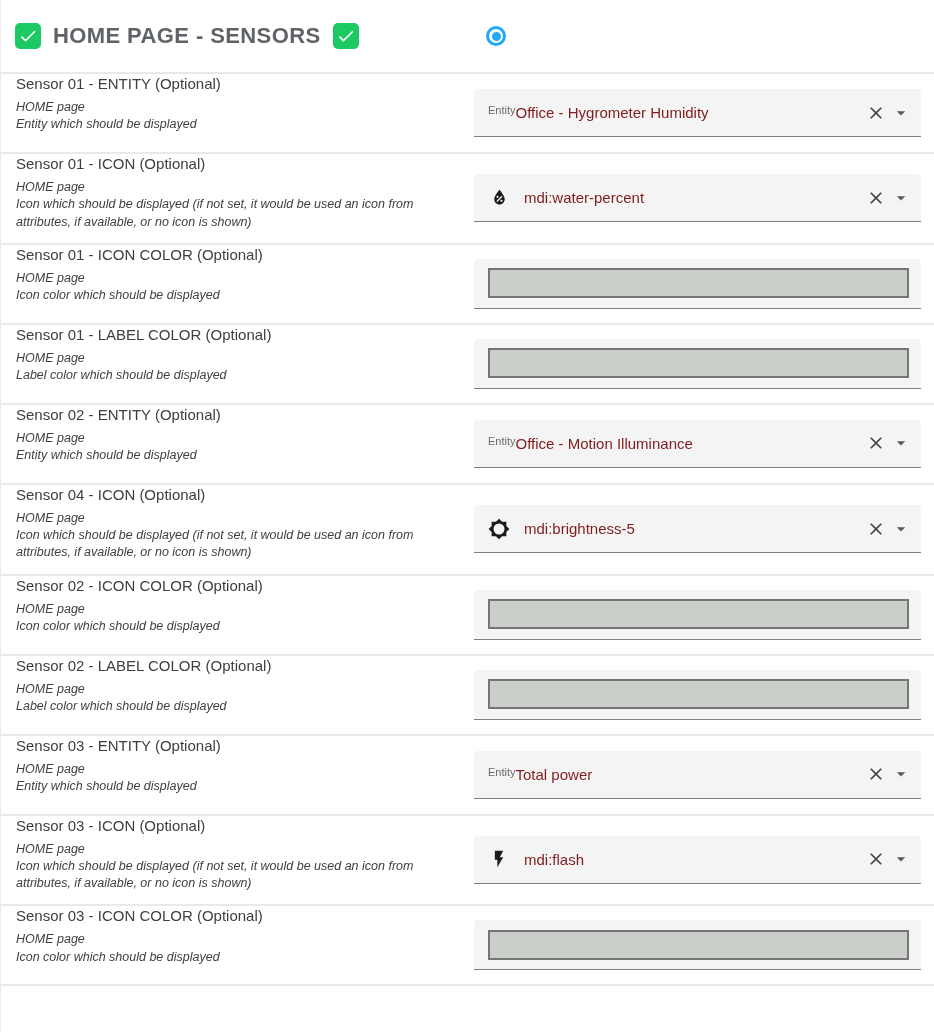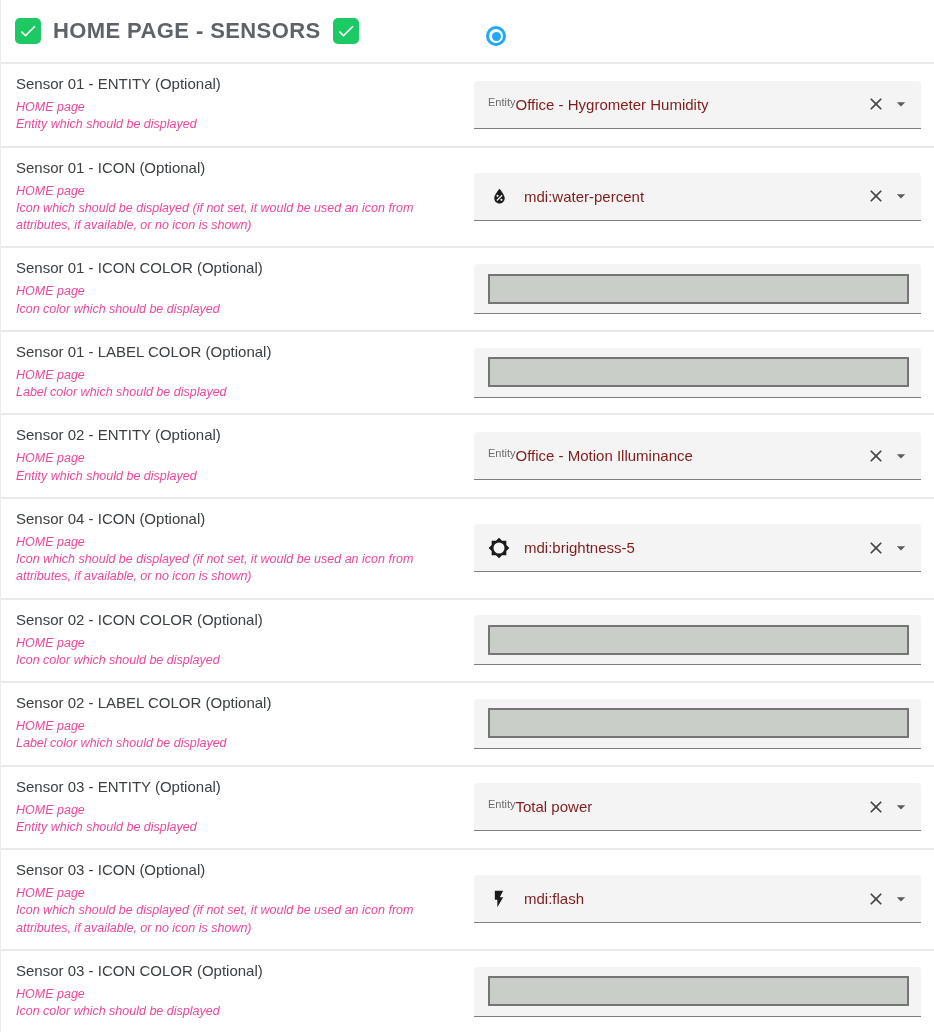--- a/index.html
+++ b/index.html
@@ -5,21 +5,21 @@
   html,body{margin:0;padding:0;}
   body{
     width:934px;height:1032px;overflow:hidden;background:#ffffff;
     font-family:"Liberation Sans","DejaVu Sans",sans-serif;
     -webkit-font-smoothing:antialiased;
   }
   .page{width:934px;height:1032px;border-left:1px solid #ececec;box-sizing:border-box;position:relative;}
 
   
   .header{
-    height:64px;display:flex;align-items:center;padding-left:14px;
+    height:74px;display:flex;align-items:center;padding-left:14px;
     border-bottom:2px solid #e9e9e9;box-sizing:border-box;position:relative;background:#fff;
   }
   .checkbox{
     width:26px;height:26px;border-radius:5px;background:#1dc962;
     display:inline-flex;align-items:center;justify-content:center;flex:none;
   }
   .checkbox svg{width:20px;height:20px;}
   .page-title{
     font-size:22px;font-weight:bold;color:#5f6368;letter-spacing:.4px;
     margin:0 12px;white-space:nowrap;
@@ -30,23 +30,23 @@
   }
   .radio .dot{width:9px;height:9px;border-radius:50%;background:#1fa9f4;}
 
   
   .row{
     display:flex;border-bottom:2px solid #e9e9e9;box-sizing:border-box;background:#fff;
   }
   .row.h-entity{min-height:80px;}
   .row.h-icon{min-height:84px;}
   .row.h-color{min-height:80px;}
-  .row-text{flex:0 0 473px;box-sizing:border-box;padding:11px 24px 12px 15px;}
+  .row-text{flex:0 0 473px;box-sizing:border-box;padding:1px 24px 12px 15px;}
   .row-title{font-size:15px;color:#3c4043;margin-bottom:7px;}
-  .row-subtitle,.row-desc{font-size:12.5px;font-style:italic;color:#ec4899;line-height:1.38;}
+  .row-subtitle,.row-desc{font-size:12.5px;font-style:italic;color:#404040;line-height:1.38;}
   .row-control{flex:none;width:447px;display:flex;align-items:center;}
 
   
   .select-field{
     width:447px;height:48px;box-sizing:border-box;background:#f4f4f4;
     border-bottom:1px solid #7f7f7f;border-radius:4px 4px 0 0;
     display:flex;align-items:center;padding:0 8px 0 14px;cursor:pointer;
   }
   .sf-texts{display:flex;justify-content:center;min-width:0;}
   .sf-label{font-size:11px;color:#6b6b6b;margin-bottom:2px;}

